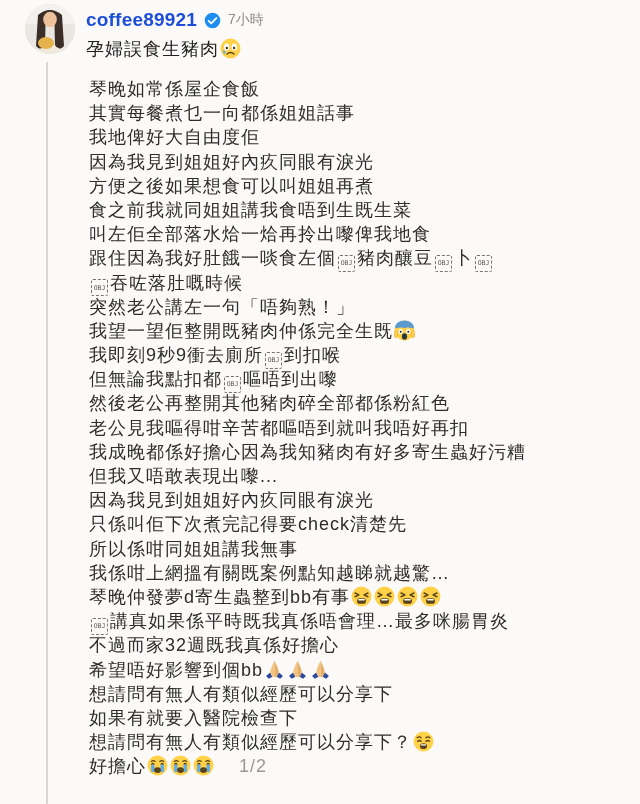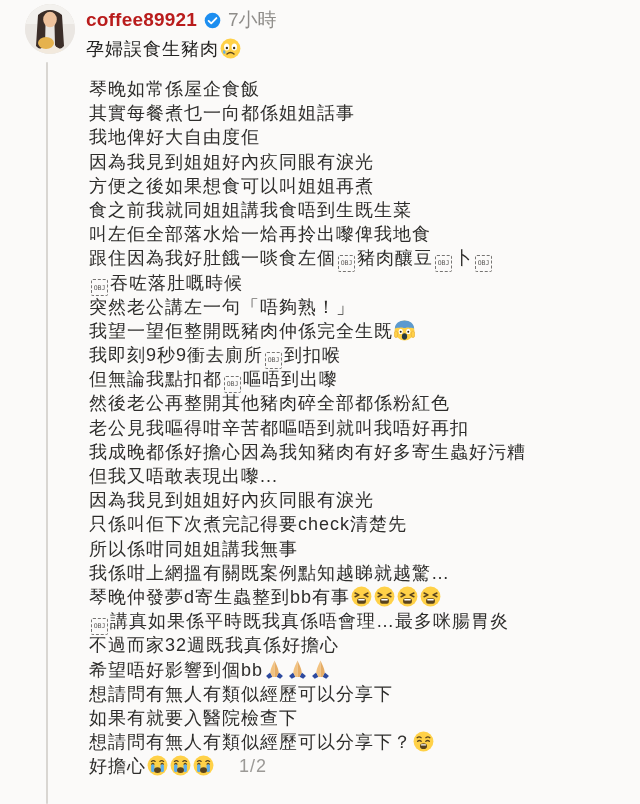--- a/index.html
+++ b/index.html
@@ -15,24 +15,24 @@
   }
   .avatar{
     position:absolute;left:25px;top:4px;width:50px;height:50px;
     border-radius:50%;overflow:hidden;background:#e9e5e1;
   }
   .avatar svg{display:block;width:100%;height:100%;}
   .header{
     position:absolute;left:86px;top:8px;height:24px;
     display:flex;align-items:center;gap:7px;white-space:nowrap;
   }
-  .username{font-size:19px;font-weight:700;color:#b91c1c;letter-spacing:.2px;}
+  .username{font-size:19px;font-weight:700;color:#1d4ed8;letter-spacing:.2px;}
   .badge{display:inline-flex;}
   .badge svg{display:block;}
-  .timestamp{font-size:19px;color:#8f8d8a;}
+  .timestamp{font-size:14px;color:#8f8d8a;}
   .title{
     position:absolute;left:86px;top:37px;font-size:18px;color:#232221;
     letter-spacing:1px;white-space:nowrap;
   }
   .post-body{
     position:absolute;left:89px;top:77px;width:560px;
     font-size:18px;line-height:24.2px;letter-spacing:1px;color:#2e2d2b;
   }
   .line{white-space:nowrap;height:24.2px;}
   .emj{

